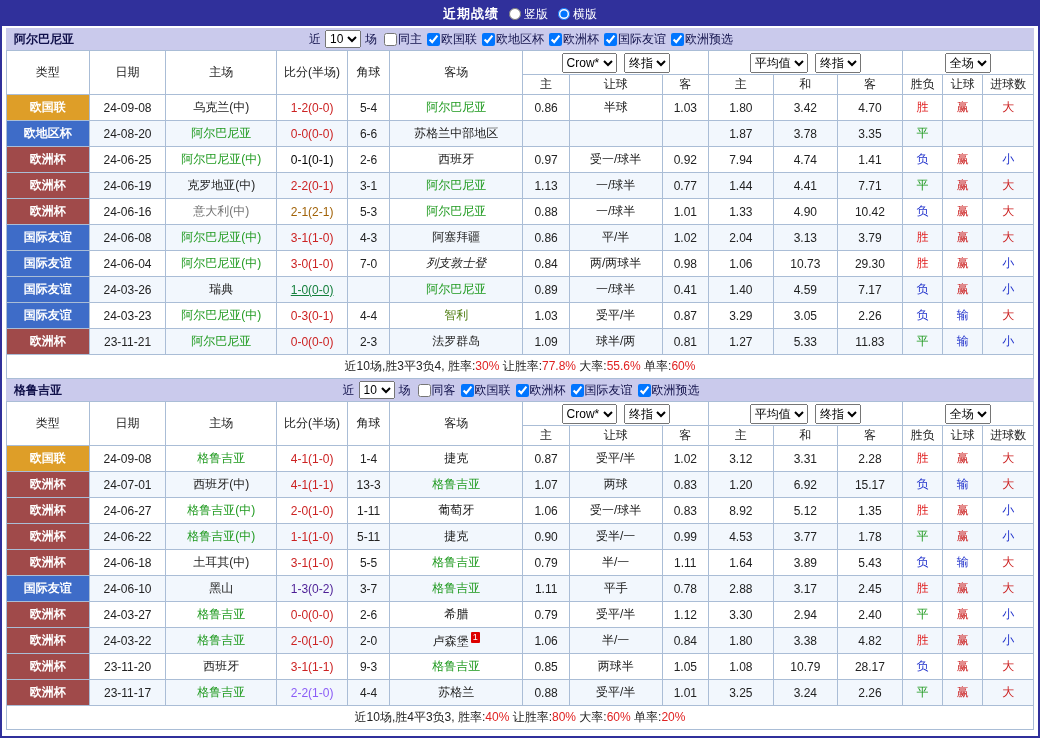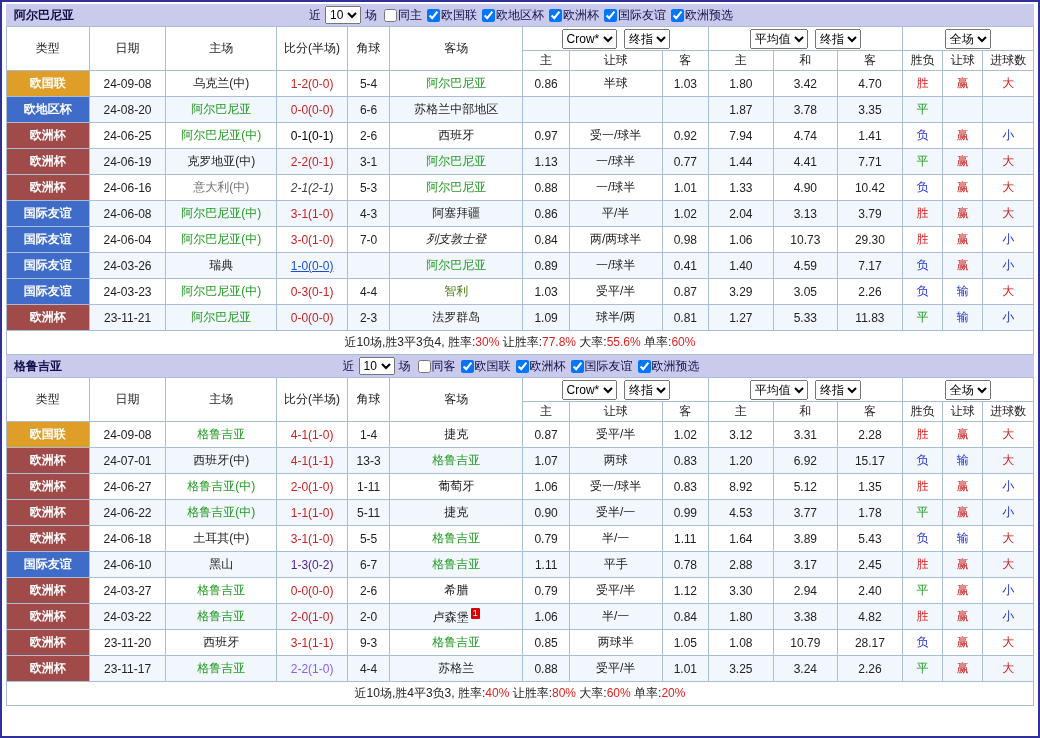--- a/index.html
+++ b/index.html
@@ -47,20 +47,31 @@
     display:inline-block; background:#dd0000; color:#fff; font-size:9px; line-height:11px;
     padding:0 2px; margin-left:2px; vertical-align:super; border-radius:1px;
   }
   tfoot td { height:24px; background:#fff; }
 </style>
 </head>
 <body>
 
 <div class="page">
 
+  <div class="topbar">
+    <span class="topbar-title">近期战绩</span>
+    <label class="radio-opt">
+      <input type="radio" name="view-mode" style="">
+      <span>竖版</span>
+    </label>
+    <label class="radio-opt">
+      <input type="radio" name="view-mode" checked="" style="">
+      <span>横版</span>
+    </label>
+  </div>
 
   <div class="section">
     <div class="section-bar">
       <span class="section-title">阿尔巴尼亚</span>
       <div class="filters">
           <span class="f-txt">近</span>
           <select class="f-sel"><option>10</option></select>
           <span class="f-txt">场</span>
           <label class="f-chk">
             <input type="checkbox" style="">
@@ -204,21 +215,21 @@
             <td class="num">4.41</td>
             <td class="num">7.71</td>
             <td class="res" style="color: rgb(31, 154, 31);">平</td>
             <td class="res" style="color: rgb(204, 34, 34);">赢</td>
             <td class="res" style="color: rgb(204, 34, 34);">大</td>
           </tr>
           <tr>
             <td class="badge" style="background: rgb(160, 74, 74);">欧洲杯</td>
             <td class="num">24-06-16</td>
             <td class="team" style="color: #737373;">意大利(中)</td>
-            <td class="score" style="color: #404040; font-style: italic;">2-1(2-1)</td>
+            <td class="score" style="color: #a16207;">2-1(2-1)</td>
             <td class="num">5-3</td>
             <td class="team" style="color: rgb(31, 154, 31);">阿尔巴尼亚</td>
             <td class="num">0.88</td>
             <td class="num">一/球半</td>
             <td class="num">1.01</td>
             <td class="num">1.33</td>
             <td class="num">4.90</td>
             <td class="num">10.42</td>
             <td class="res" style="color: rgb(34, 51, 204);">负</td>
             <td class="res" style="color: rgb(204, 34, 34);">赢</td>
@@ -255,21 +266,21 @@
             <td class="num">10.73</td>
             <td class="num">29.30</td>
             <td class="res" style="color: rgb(224, 34, 34);">胜</td>
             <td class="res" style="color: rgb(204, 34, 34);">赢</td>
             <td class="res" style="color: rgb(34, 51, 204);">小</td>
           </tr>
           <tr>
             <td class="badge" style="background: rgb(62, 108, 200);">国际友谊</td>
             <td class="num">24-03-26</td>
             <td class="team" style="color: rgb(34, 34, 34);">瑞典</td>
-            <td class="score" style="color: #1d4ed8; text-decoration: underline;">1-0(0-0)</td>
+            <td class="score" style="color: #15803d; text-decoration: underline;">1-0(0-0)</td>
             <td class="num"></td>
             <td class="team" style="color: rgb(31, 154, 31);">阿尔巴尼亚</td>
             <td class="num">0.89</td>
             <td class="num">一/球半</td>
             <td class="num">0.41</td>
             <td class="num">1.40</td>
             <td class="num">4.59</td>
             <td class="num">7.17</td>
             <td class="res" style="color: rgb(34, 51, 204);">负</td>
             <td class="res" style="color: rgb(204, 34, 34);">赢</td>
@@ -481,21 +492,21 @@
             <td class="num">5.43</td>
             <td class="res" style="color: rgb(34, 51, 204);">负</td>
             <td class="res" style="color: rgb(34, 51, 204);">输</td>
             <td class="res" style="color: rgb(204, 34, 34);">大</td>
           </tr>
           <tr>
             <td class="badge" style="background: rgb(62, 108, 200);">国际友谊</td>
             <td class="num">24-06-10</td>
             <td class="team" style="color: rgb(34, 34, 34);">黑山</td>
             <td class="score" style="color: #4c1d95;">1-3(0-2)</td>
-            <td class="num">6-7</td>
+            <td class="num">3-7</td>
             <td class="team" style="color: rgb(31, 154, 31);">格鲁吉亚</td>
             <td class="num">1.11</td>
             <td class="num">平手</td>
             <td class="num">0.78</td>
             <td class="num">2.88</td>
             <td class="num">3.17</td>
             <td class="num">2.45</td>
             <td class="res" style="color: rgb(224, 34, 34);">胜</td>
             <td class="res" style="color: rgb(204, 34, 34);">赢</td>
             <td class="res" style="color: rgb(204, 34, 34);">大</td>

